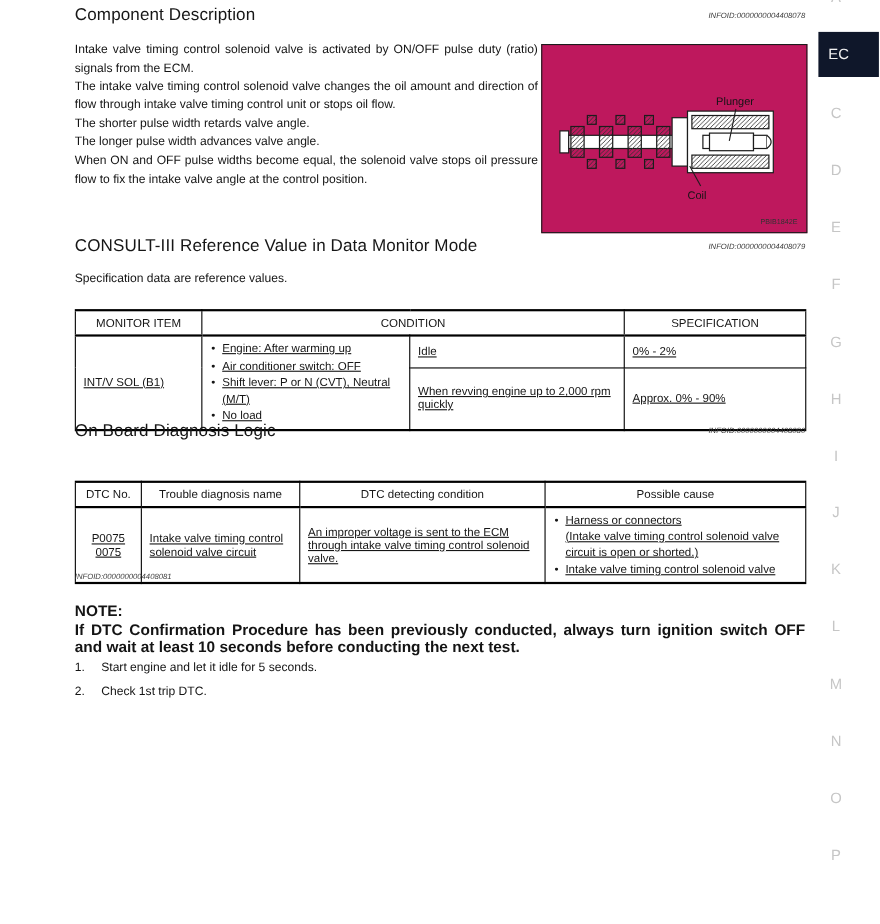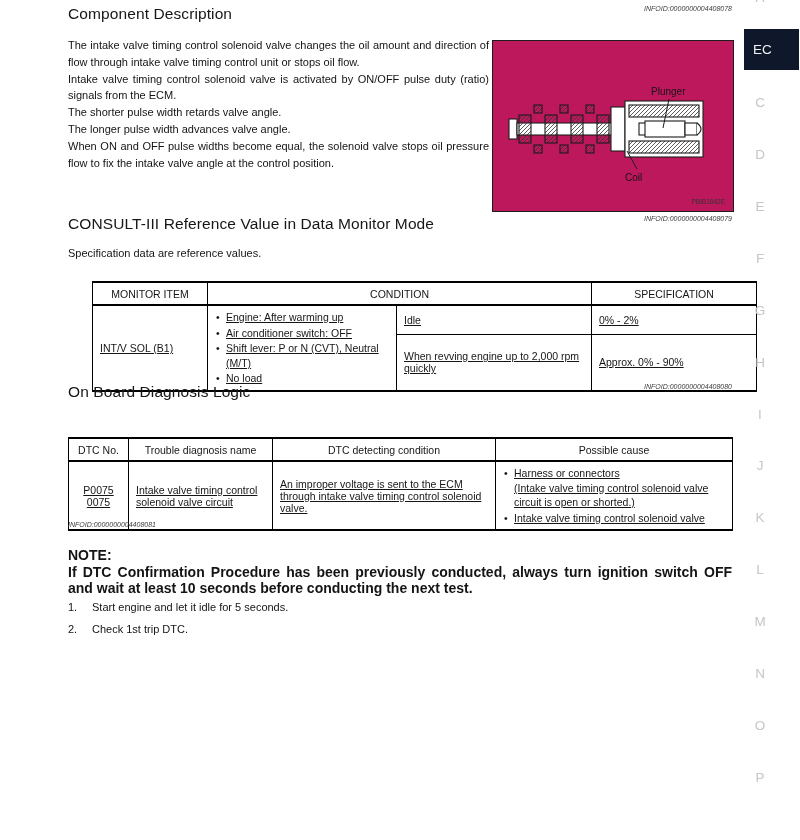--- a/index.html
+++ b/index.html
@@ -2,35 +2,35 @@
 <html><head>
 <meta charset="utf-8">
 <style>
   html,body{margin:0;padding:0;}
   body{
     width:800px;height:840px;position:relative;overflow:hidden;
     background:#ffffff;color:#141414;
     font-family:"Liberation Sans","DejaVu Sans",sans-serif;
   }
   
-  .sec-head{position:absolute;left:68px;width:664px;display:flex;justify-content:space-between;align-items:flex-start;}
+  .sec-head{position:absolute;left:68px;width:664px;display:flex;justify-content:space-between;align-items:center;}
   .sec-head h2{margin:0;font-size:15.5px;font-weight:400;color:#161616;letter-spacing:.1px;}
   .infoid{font-size:7px;font-style:italic;color:#3a3a3a;white-space:nowrap;}
 
   
   .desc{position:absolute;left:68px;top:37px;width:421px;font-size:11px;line-height:16.8px;text-align:justify;}
   .desc p{margin:0;}
 
   
   .figure{position:absolute;left:492px;top:40px;width:240px;height:170px;border:1.5px solid #1c1c1c;background:#be185d;}
   .figure svg{display:block;width:100%;height:100%;}
 
   
   table{border-collapse:collapse;table-layout:fixed;position:absolute;left:68px;font-size:10.5px;color:#161616;}
-  table.t1{top:281px;width:664px;border-top:2px solid #000;border-bottom:2.5px solid #000;margin-left:24px;}
+  table.t1{top:281px;width:664px;border-top:2px solid #000;border-bottom:2.5px solid #000;}
   table.t2{top:437px;width:664px;border-top:2px solid #000;border-bottom:2.5px solid #000;}
   th{font-weight:400;border-bottom:2px solid #000;border-left:1px solid #000;border-right:1px solid #000;
      height:19px;text-align:center;padding:1px 4px;}
   td{border:1px solid #000;border-bottom-width:1px;vertical-align:middle;padding:3px 7px;text-decoration:underline;}
   table tr:last-child td{border-bottom:none;}
   th:first-child,td:first-child{border-left:1px solid #000;}
   ul.blist{margin:0;padding:0;list-style:none;}
   ul.blist li{position:relative;padding-left:11px;line-height:14.5px;margin:1px 0;}
   ul.blist li::before{content:"\2022";position:absolute;left:1px;top:0;}
   .row-idle{height:24px;}
@@ -54,22 +54,22 @@
 </style>
 </head>
 <body>
 
 <div class="sec-head" style="top:5px">
   <h2>Component Description</h2>
   <span class="infoid">INFOID:0000000004408078</span>
 </div>
 
 <div class="desc">
+  <p>Intake valve timing control solenoid valve is activated by ON/OFF pulse duty (ratio) signals from the ECM.</p>
   <p>The intake valve timing control solenoid valve changes the oil amount and direction of flow through intake valve timing control unit or stops oil flow.</p>
-  <p>Intake valve timing control solenoid valve is activated by ON/OFF pulse duty (ratio) signals from the ECM.</p>
   <p>The shorter pulse width retards valve angle.</p>
   <p>The longer pulse width advances valve angle.</p>
   <p>When ON and OFF pulse widths become equal, the solenoid valve stops oil pressure flow to fix the intake valve angle at the control position.</p>
 </div>
 
 <div class="figure">
   <svg viewBox="0 0 240 170">
     <defs>
       <pattern id="hatch" width="4" height="4" patternUnits="userSpaceOnUse">
         <path d="M0,4 L4,0" stroke="#333" stroke-width="0.8"></path>

